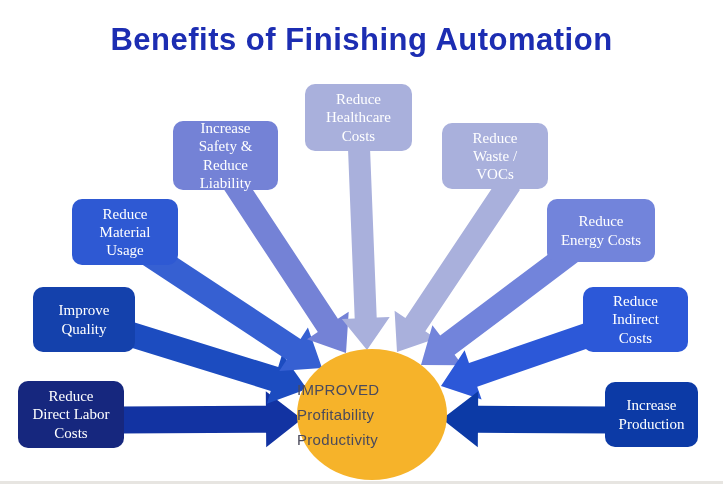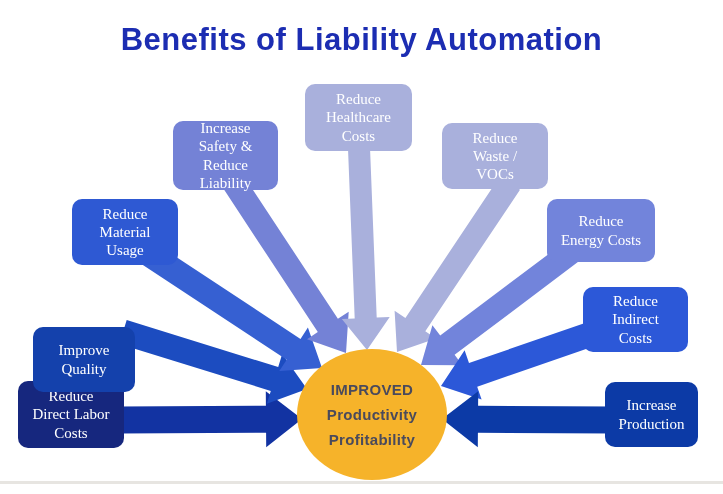--- a/index.html
+++ b/index.html
@@ -21,53 +21,53 @@
     position:absolute;z-index:2;
     border-radius:10px;
     color:#ffffff;
     display:flex;align-items:center;justify-content:center;
     text-align:center;
     font-size:15px;line-height:1.22;
     white-space:pre-line;
     font-family:Liberation Serif, serif;
   }
   .b0{left:18px;top:381px;width:106px;height:67px;}
-  .b1{left:33px;top:287px;width:102px;height:65px;margin-top:40px;}
+  .b1{left:33px;top:287px;width:102px;height:65px;}
   .b2{left:72px;top:199px;width:106px;height:66px;}
   .b3{left:173px;top:121px;width:105px;height:69px;}
   .b4{left:305px;top:84px;width:107px;height:67px;}
   .b5{left:442px;top:123px;width:106px;height:66px;}
   .b6{left:547px;top:199px;width:108px;height:63px;}
   .b7{left:583px;top:287px;width:105px;height:65px;}
   .b8{left:605px;top:382px;width:93px;height:65px;}
   .center-circle{
     position:absolute;z-index:3;
     left:297px;top:349px;width:150px;height:131px;
     border-radius:50%;
     display:flex;flex-direction:column;
-    align-items:center;justify-content:center;
+    align-items:flex-start;justify-content:center;
     gap:8px;
     text-align:center;
-    font-size:15px;font-weight:700;
+    font-size:15px;font-weight:400;
     letter-spacing:0.3px;
   }
   .center-circle .line{white-space:nowrap;}
   .bottom-edge{
     position:absolute;left:0;top:481px;width:723px;height:3px;
     background:#e7e5e1;z-index:0;
   }
 </style>
 </head>
 <body>
 
 <div id="stage">
 
   <div class="bottom-edge"></div>
 
-  <div class="title" style="color: rgb(28, 45, 178);">Benefits of Liability Automation</div>
+  <div class="title" style="color: rgb(28, 45, 178);">Benefits of Finishing Automation</div>
 
   <svg id="arrow-layer" width="723" height="494" viewBox="0 0 723 494">
     <polygon fill="#1233A2" points="120.1,433.5 266.1,432.7 266.2,447.2 302.0,419.0 265.8,391.2 265.9,405.7 119.9,406.5"></polygon>
     <polygon fill="#1C4CC0" points="119.3,343.9 270.8,390.9 266.8,403.8 307.0,389.0 282.2,354.1 278.2,367.0 126.7,320.1"></polygon>
     <polygon fill="#3660D2" points="139.1,262.4 286.7,359.7 279.3,371.0 322.0,368.0 307.9,327.6 300.5,338.9 152.9,241.6"></polygon>
     <polygon fill="#7482D6" points="224.0,189.6 317.8,332.0 307.0,339.2 346.0,353.0 348.7,311.7 337.9,318.8 244.0,176.4"></polygon>
     <polygon fill="#A9B0DC" points="348.0,148.4 354.7,318.5 341.8,319.0 367.0,350.0 389.7,317.1 376.7,317.6 370.0,147.6"></polygon>
     <polygon fill="#A9B0DC" points="500.0,176.3 405.4,317.9 394.6,310.7 397.0,352.0 436.1,338.5 425.3,331.2 520.0,189.7"></polygon>
     <polygon fill="#7284DB" points="566.8,240.4 440.2,335.6 432.4,325.2 421.0,365.0 462.4,365.2 454.6,354.8 581.2,259.6"></polygon>
     <polygon fill="#2C58D8" points="595.9,319.2 469.0,363.1 464.6,350.3 441.0,386.0 481.6,399.5 477.2,386.7 604.1,342.8"></polygon>
@@ -95,17 +95,17 @@
   <div class="benefit-box b6" style="background: rgb(114, 132, 219);">Reduce
 Energy Costs</div>
   <div class="benefit-box b7" style="background: rgb(44, 88, 216);">Reduce
 Indirect
 Costs</div>
   <div class="benefit-box b8" style="background: rgb(12, 58, 166);">Increase
 Production</div>
 
   <div class="center-circle" style="background: rgb(246, 179, 42); color: rgb(74, 74, 92);">
     <div class="line">IMPROVED</div>
+    <div class="line">Profitability</div>
     <div class="line">Productivity</div>
-    <div class="line">Profitability</div>
   </div>
 
 </div>
 
 </body></html>

